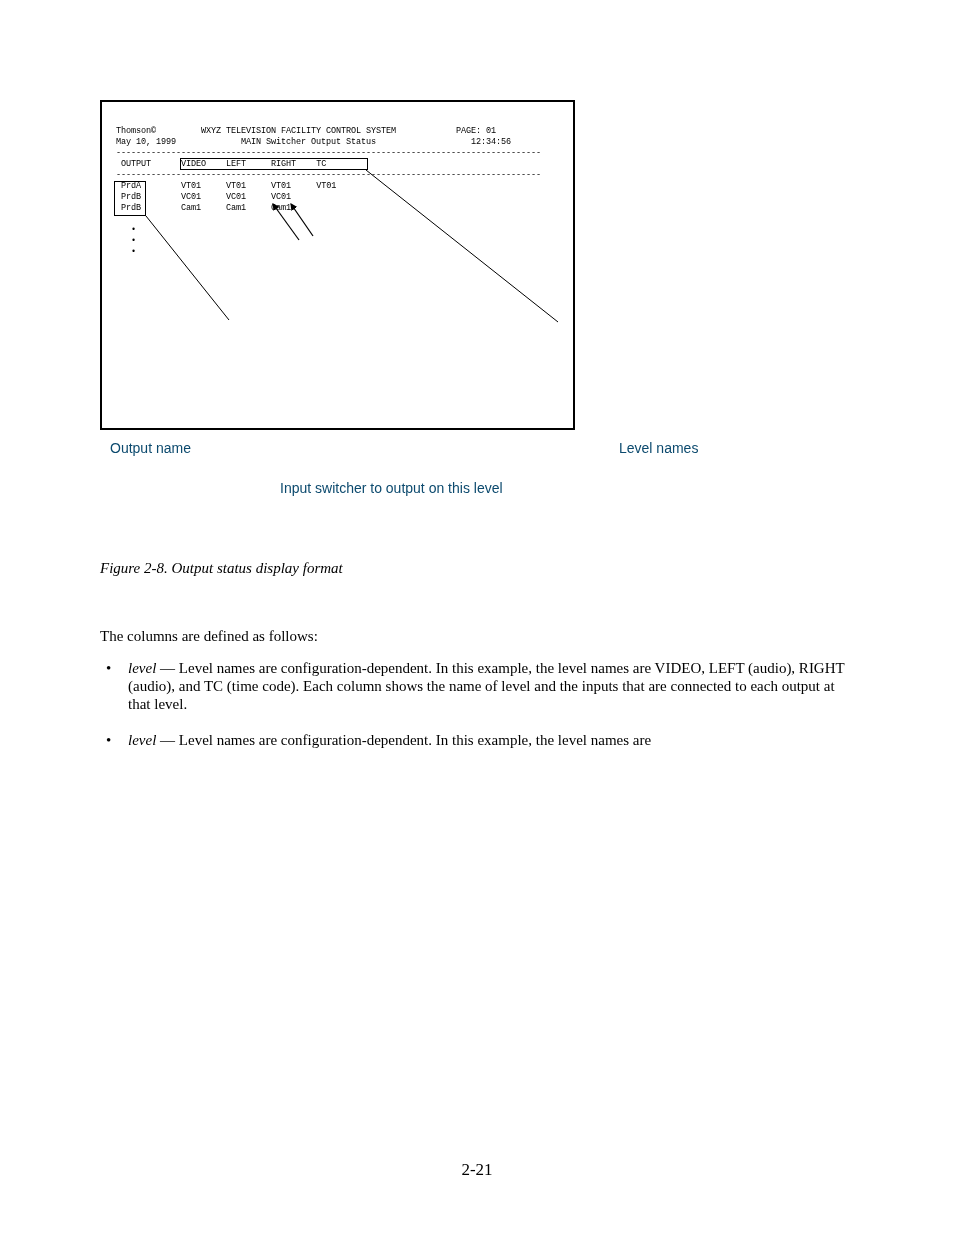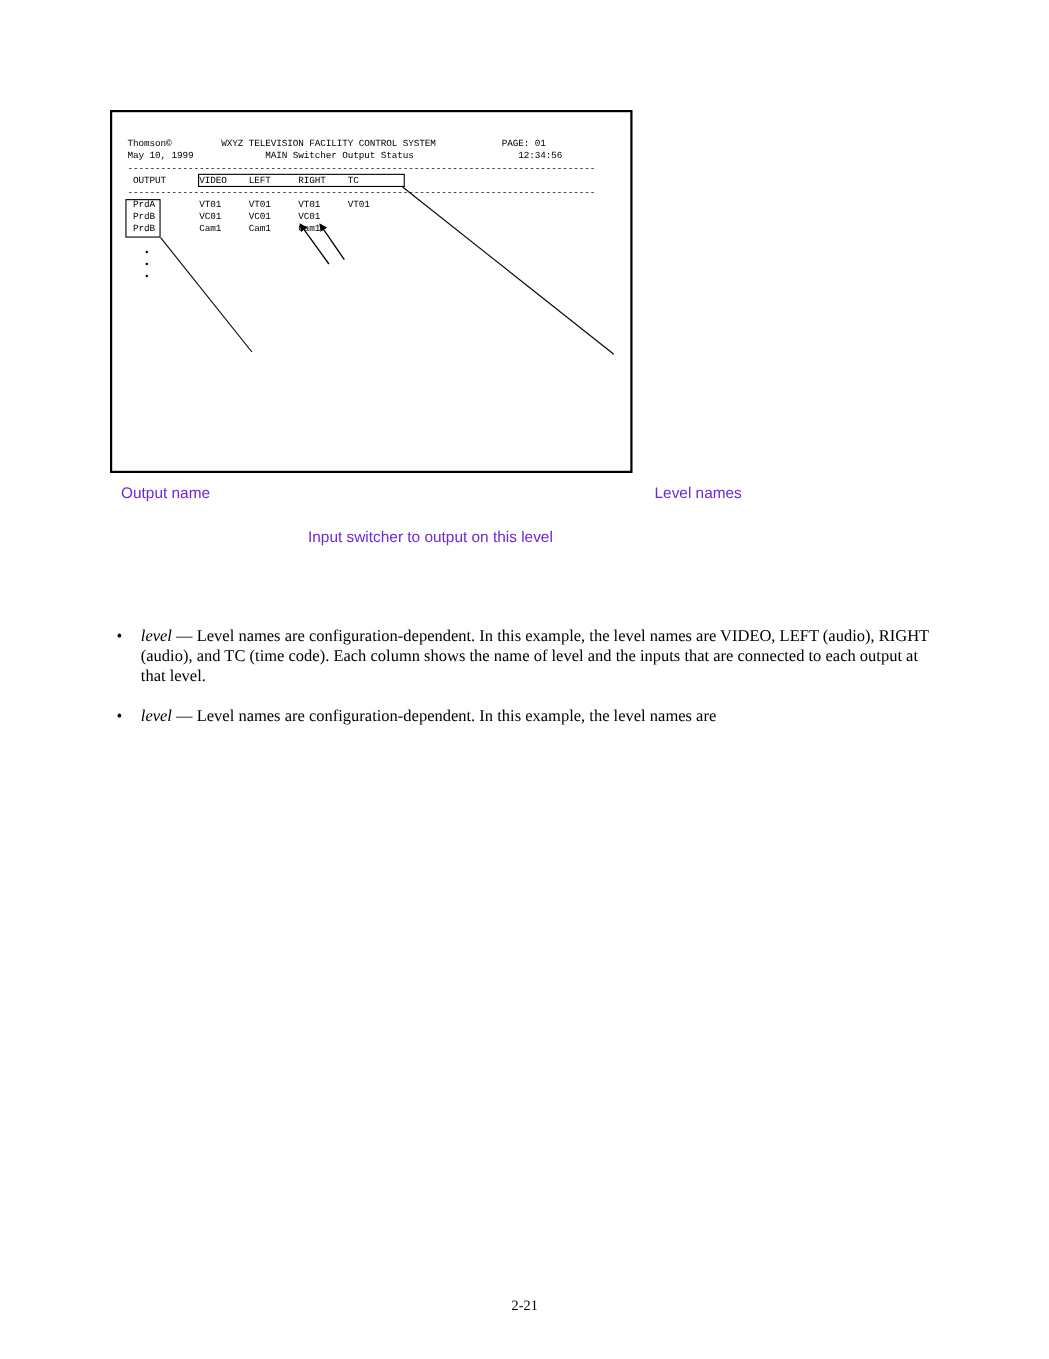--- a/index.html
+++ b/index.html
@@ -50,21 +50,21 @@
       position: absolute;
       border: 1.5px solid #000;
       background: transparent;
       pointer-events: none;
     }
     .callout-text {
       position: absolute;
       font-family: Helvetica, Arial, sans-serif;
       font-size: 14px;
       line-height: 16px;
-      color: #6d28d9;
+      color: #0c4a6e;
     }
     .figure-caption {
       font-style: italic;
       font-size: 15px;
       margin-top: 20px;
       margin-bottom: 50px;
     }
     .body-text {
       font-size: 15px;
       line-height: 18px;
@@ -84,25 +84,25 @@
     }
     ul.bullets li::before {
       content: "•";
       position: absolute;
       left: 6px;
       top: 0;
       font-size: 15px;
     }
     .page-number {
       position: absolute;
-      bottom: 40px;
+      bottom: 55px;
       left: 0;
       right: 0;
       text-align: center;
-      font-size: 13px;
+      font-size: 17px;
     }
     svg.arrow-layer {
       position: absolute;
       top: 0;
       left: 0;
       pointer-events: none;
     }
   </style>
 </head>
 <body>
@@ -140,27 +140,29 @@
 
         <line x1="264" y1="68" x2="456" y2="220" stroke="#000" stroke-width="1"></line>
 
         <line x1="189" y1="102" x2="211" y2="134" stroke="#000" stroke-width="1.2" marker-end="url(#arrowhead)" transform="rotate(180 200 118)"></line>
         <line x1="171" y1="102" x2="197" y2="138" stroke="#000" stroke-width="1.2" marker-end="url(#arrowhead)" transform="rotate(180 184 120)"></line>
       </svg>
 
     </div>
 
     <div class="callout-text" style="top:340px; left:10px;">Output name</div>
-    <div class="callout-text" style="top:340px; left:495px;">Level names</div>
+    <div class="callout-text" style="top:340px; left:519px;">Level names</div>
     <div class="callout-text" style="top:380px; left:180px; width:260px;"><span>Input switcher to output on this level</span></div>
 
     <div style="height:110px;"></div>
 
+    <div class="figure-caption">Figure 2-8. Output status display format</div>
   </div>
 
+  <div class="body-text">The columns are defined as follows:</div>
 
   <ul class="bullets">
     <li><i>level</i><span> — Level names are configuration-dependent. In this example, the level names are VIDEO, LEFT (audio), RIGHT (audio), and TC (time code). Each column shows the name of level and the inputs that are connected to each output at that level.</span></li>
     <li><i>level</i><span> — Level names are configuration-dependent. In this example, the level names are</span></li>
   </ul>
 
 </div>
 
 <div class="page-number">2-21</div>
 

